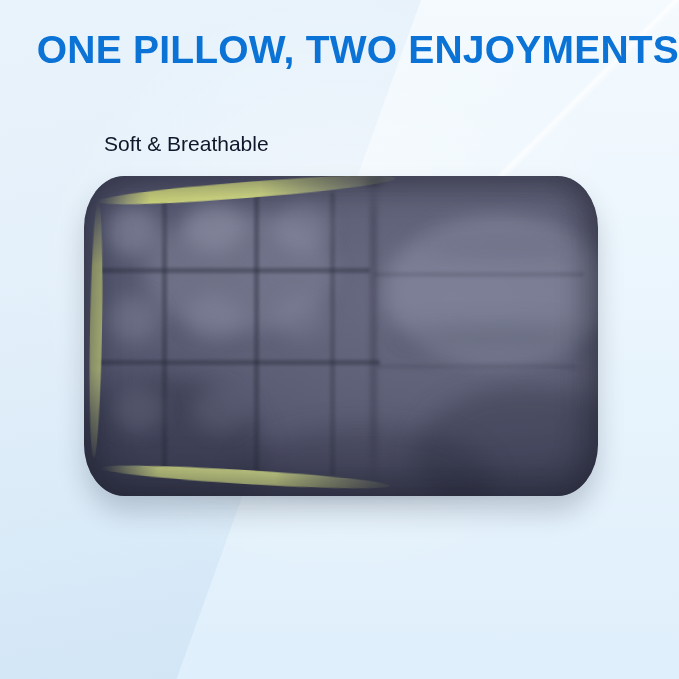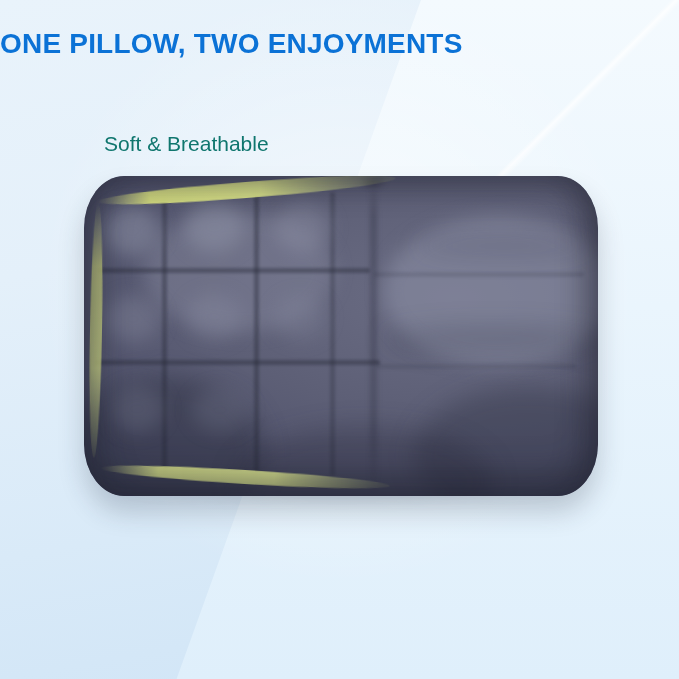--- a/index.html
+++ b/index.html
@@ -40,32 +40,32 @@
     inset: 0;
     background: radial-gradient(circle at 50% 42%, rgba(255,255,255,0.55) 0%, rgba(255,255,255,0.0) 58%);
   }
 
   
   .headline {
     position: absolute;
     left: 0;
     right: 0;
     top: 28px;
-    text-align: left;
-    font-size: 28px;
+    text-align: right;
+    font-size: 39px;
     font-weight: bold;
     letter-spacing: 0.2px;
     color: #0b72d6;
     white-space: nowrap;
   }
 
   
   .caption {
     position: absolute;
-    color: #0f766e;
+    color: #0f172a;
     font-size: 21px;
     font-weight: 400;
     white-space: nowrap;
   }
   .caption-top { left: 104px; top: 132px; }
   .caption-bottom { left: 306px; top: 495px; }
 
   
   .pillow {
     position: absolute;

